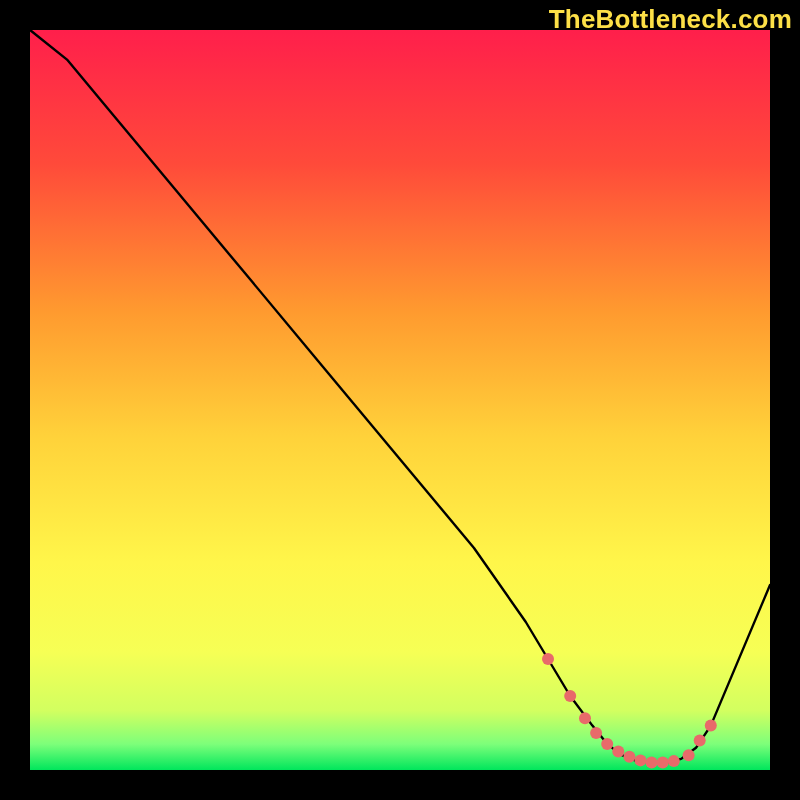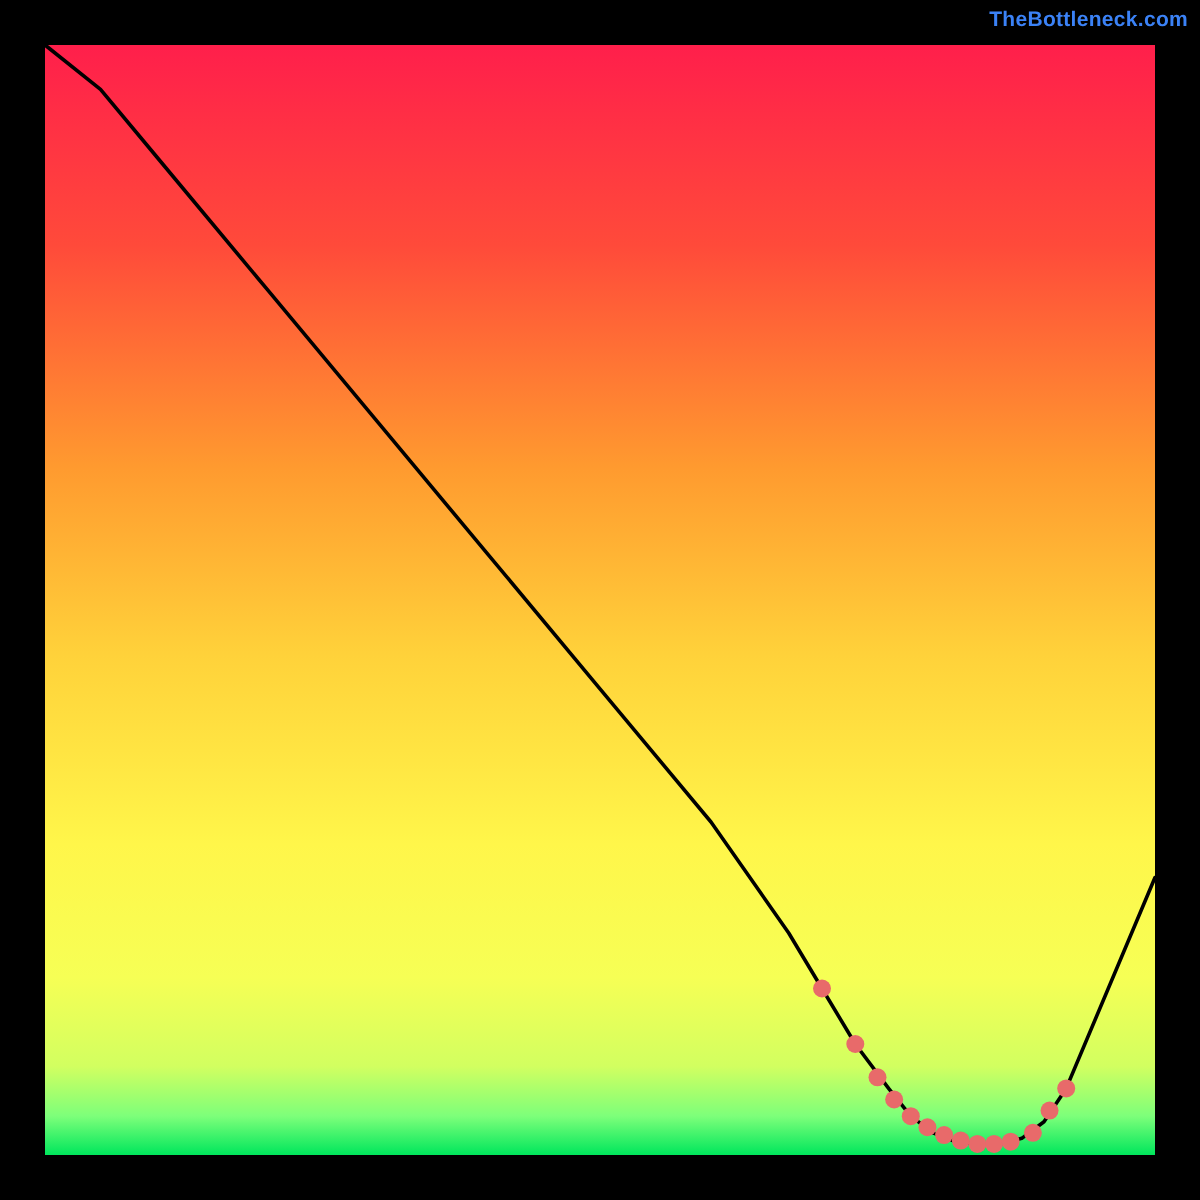--- a/index.html
+++ b/index.html
@@ -16,23 +16,23 @@
     height: 800px;
   }
   svg {
     display: block;
   }
   .watermark {
     position: absolute;
     top: 4px;
     right: 8px;
     font-family: Arial, Helvetica, sans-serif;
-    font-size: 14px;
+    font-size: 26px;
     font-weight: bold;
-    color: #3b82f6;
+    color: #fde047;
     letter-spacing: 0.2px;
   }
 </style>
 </head>
 <body>
 
 <div id="chart-container">
   <svg id="chart-svg" width="800" height="800" viewBox="0 0 800 800">
       <defs>
         <linearGradient id="bg-grad" x1="0" y1="0" x2="0" y2="1">

